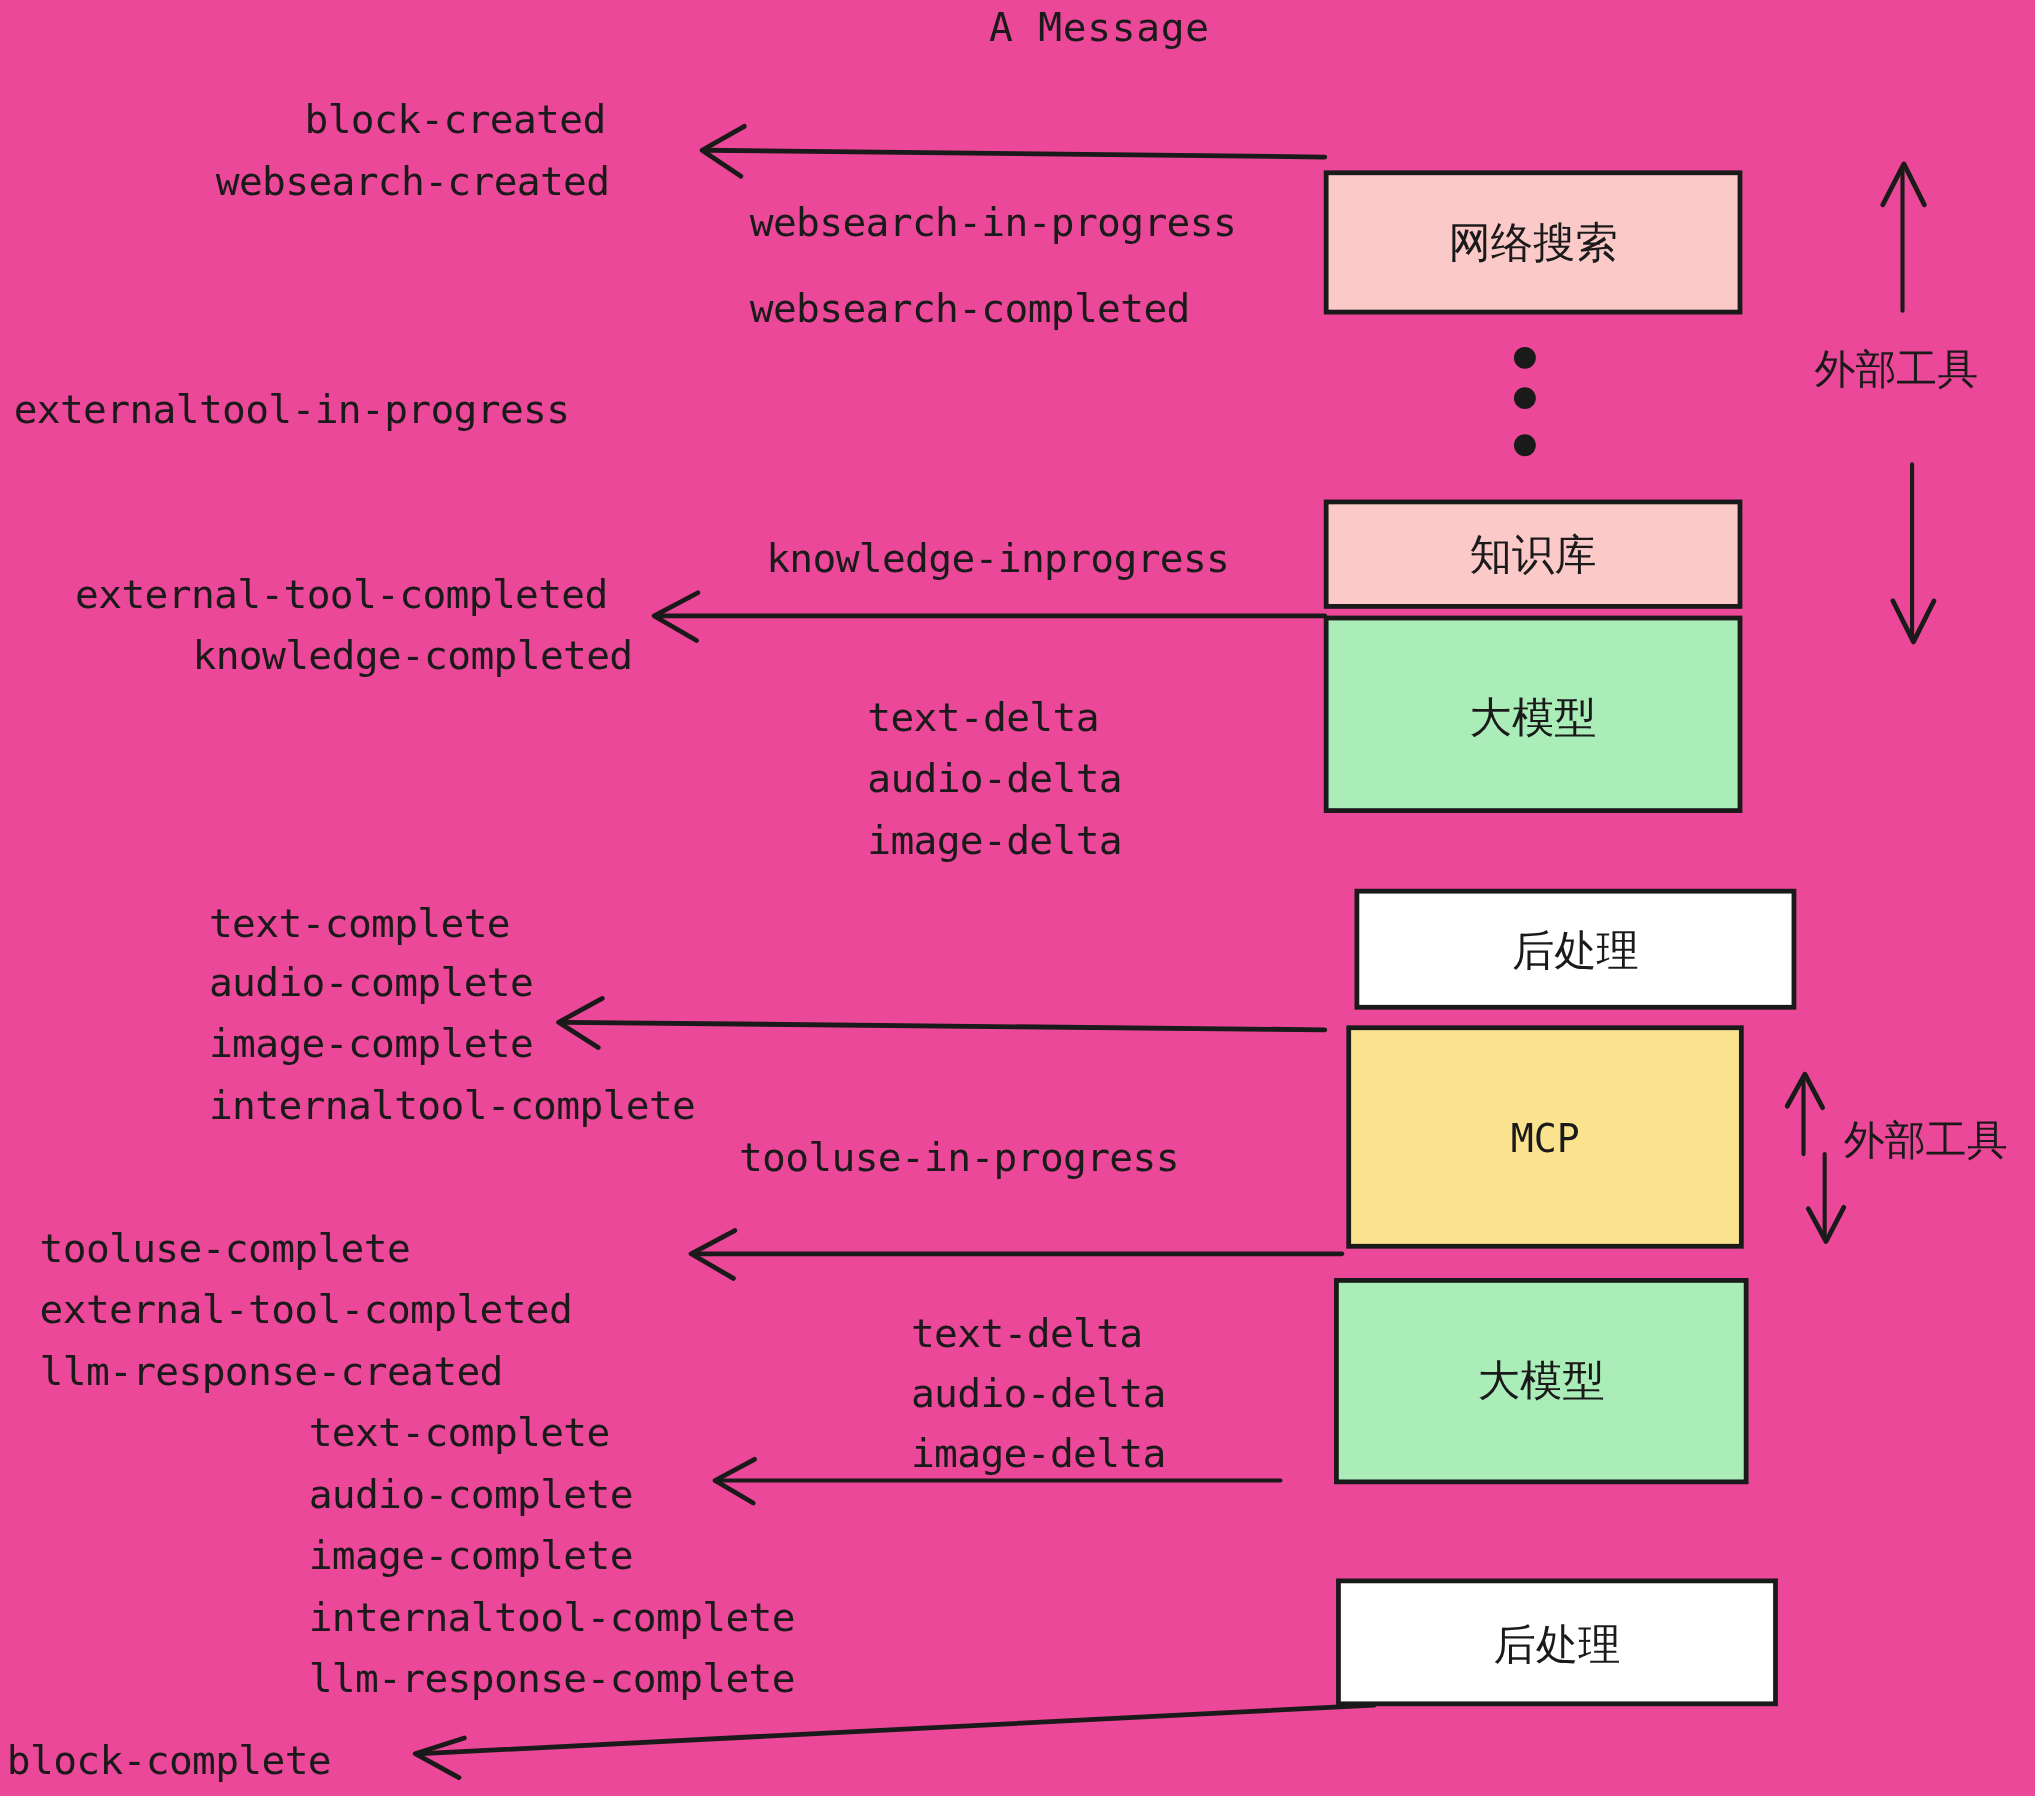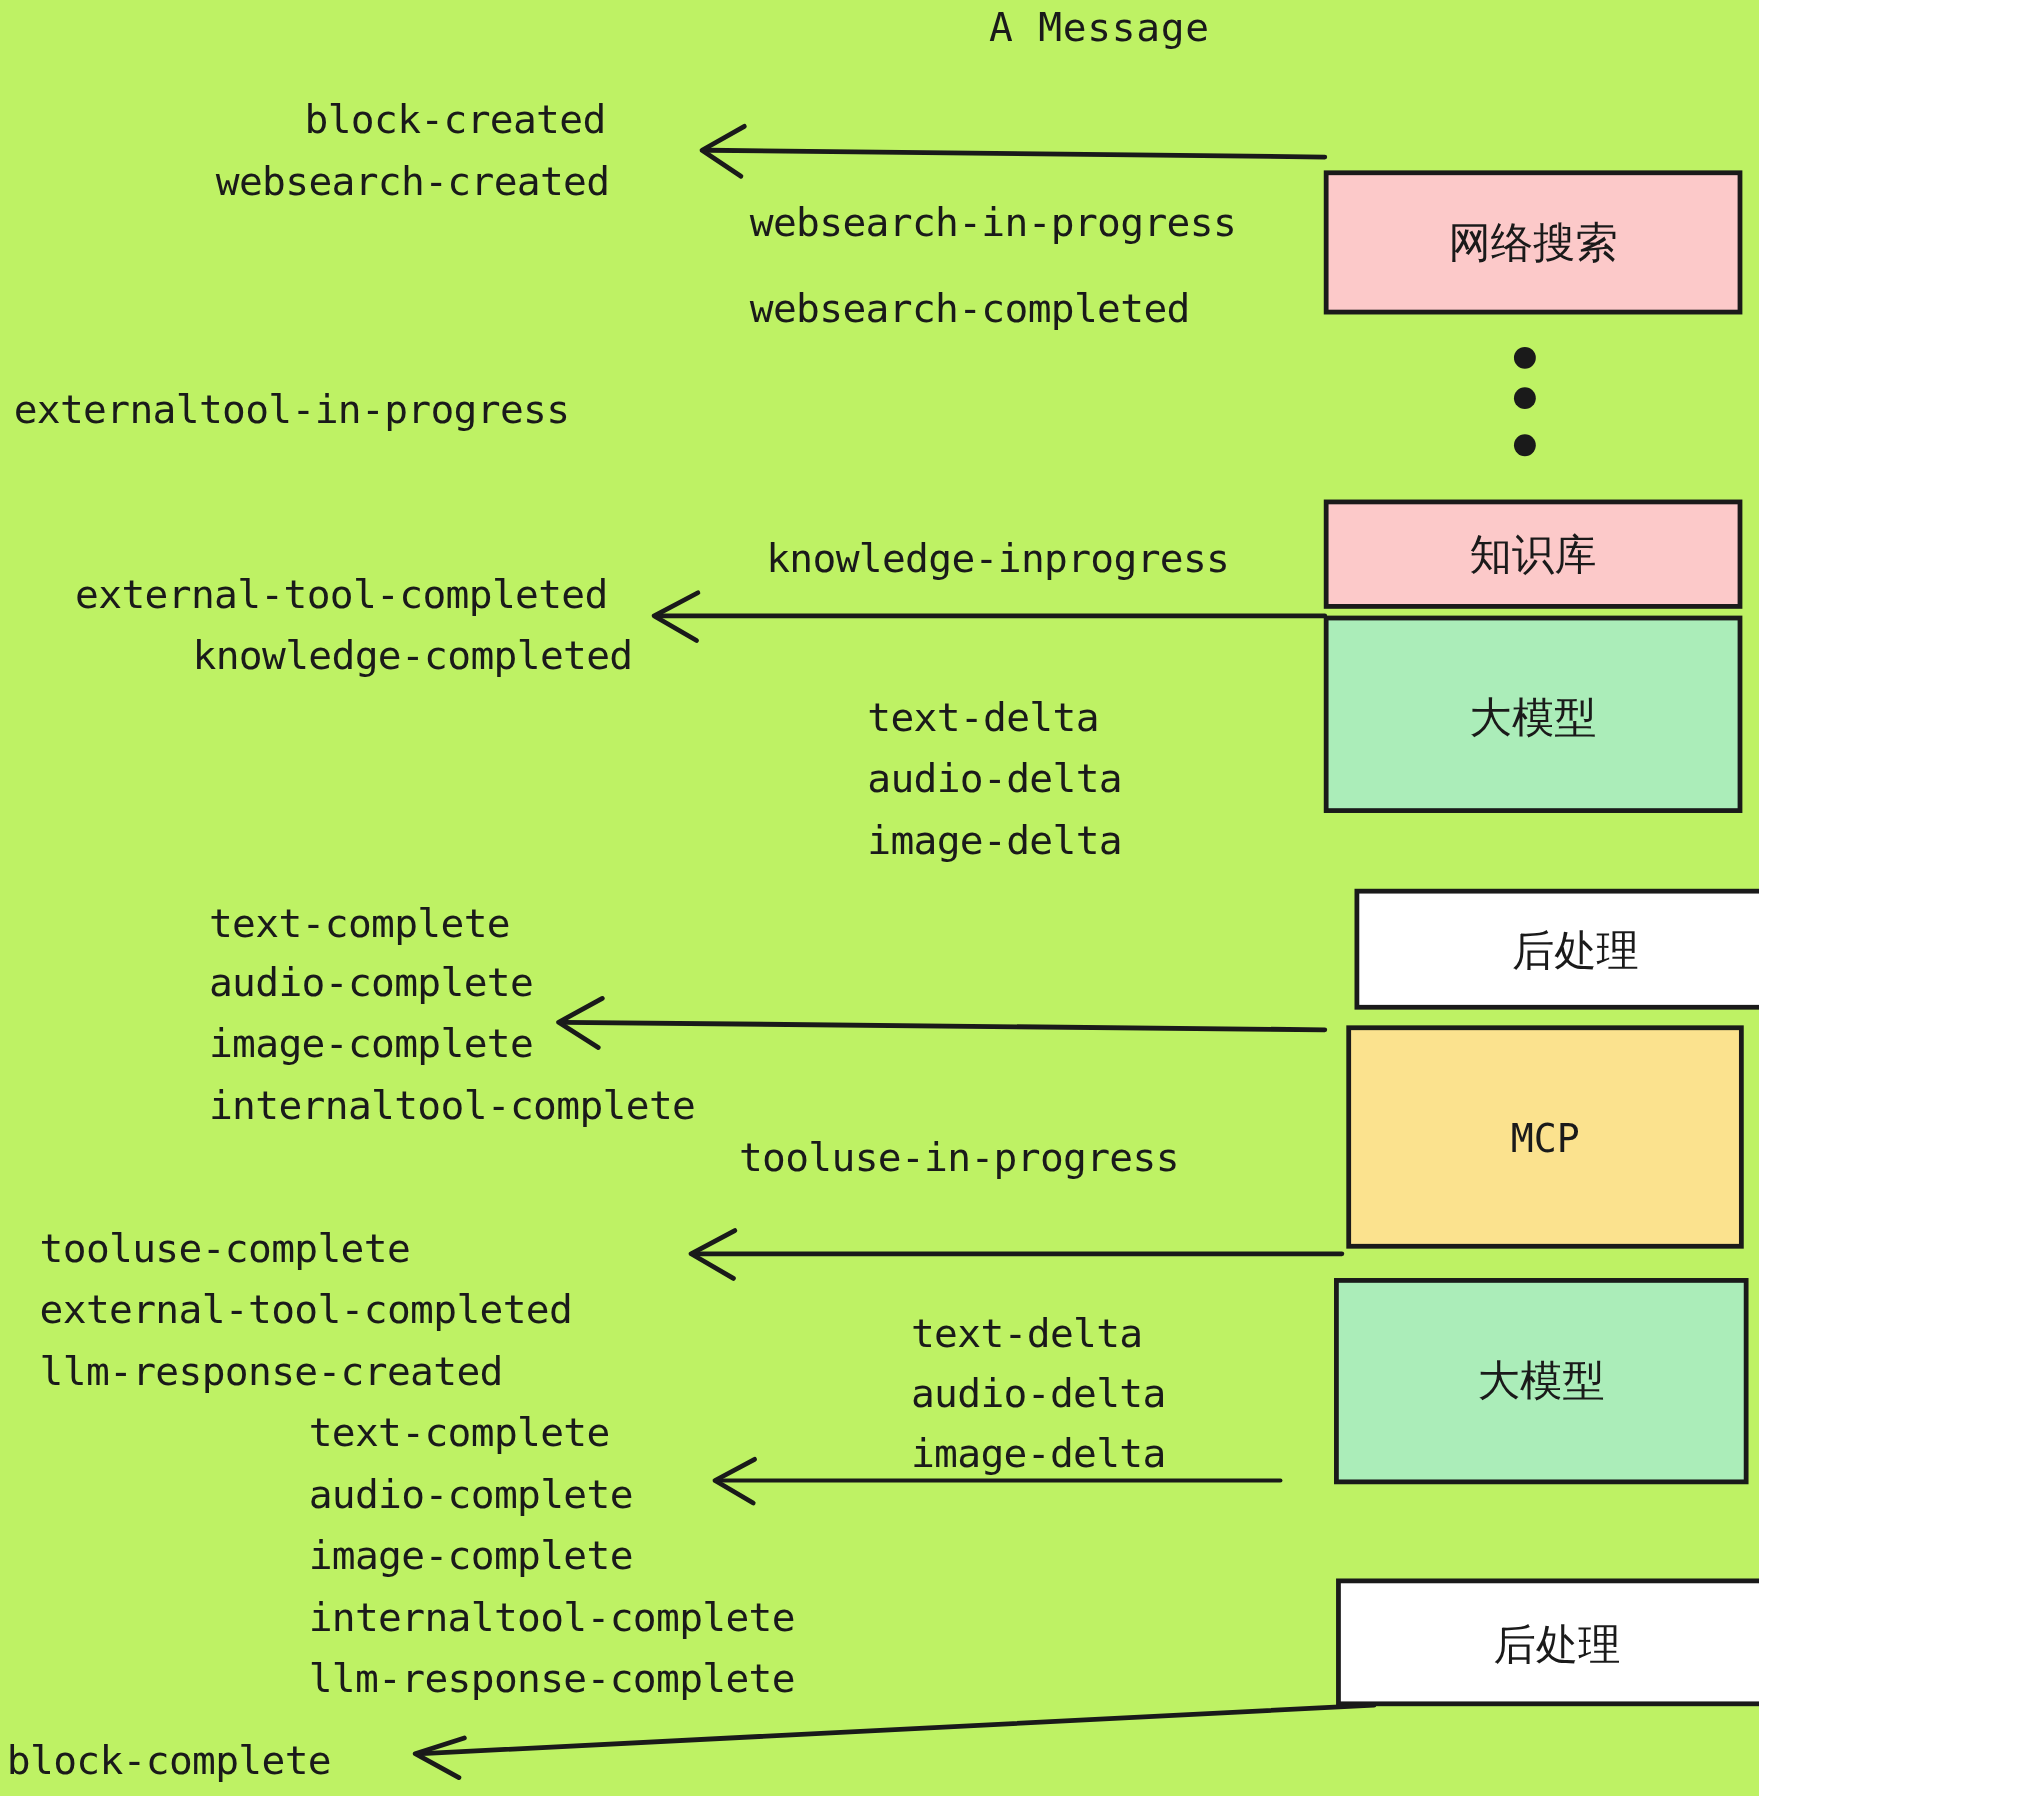--- a/index.html
+++ b/index.html
@@ -5,23 +5,23 @@
   html, body {
     margin: 0;
     padding: 0;
     background: #ffffff;
   }
   body {
     font-family: "DejaVu Sans Mono", monospace;
   }
   #stage {
     position: relative;
-    width: 1759px;
+    width: 2035px;
     height: 1796px;
-    background: #bef264;
+    background: #ec4899;
     overflow: hidden;
   }
   #diagram-svg {
     position: absolute;
     inset: 0;
     width: 2035px;
     height: 1796px;
   }
   .evt {
     font-family: "DejaVu Sans Mono", "Liberation Mono", monospace;

